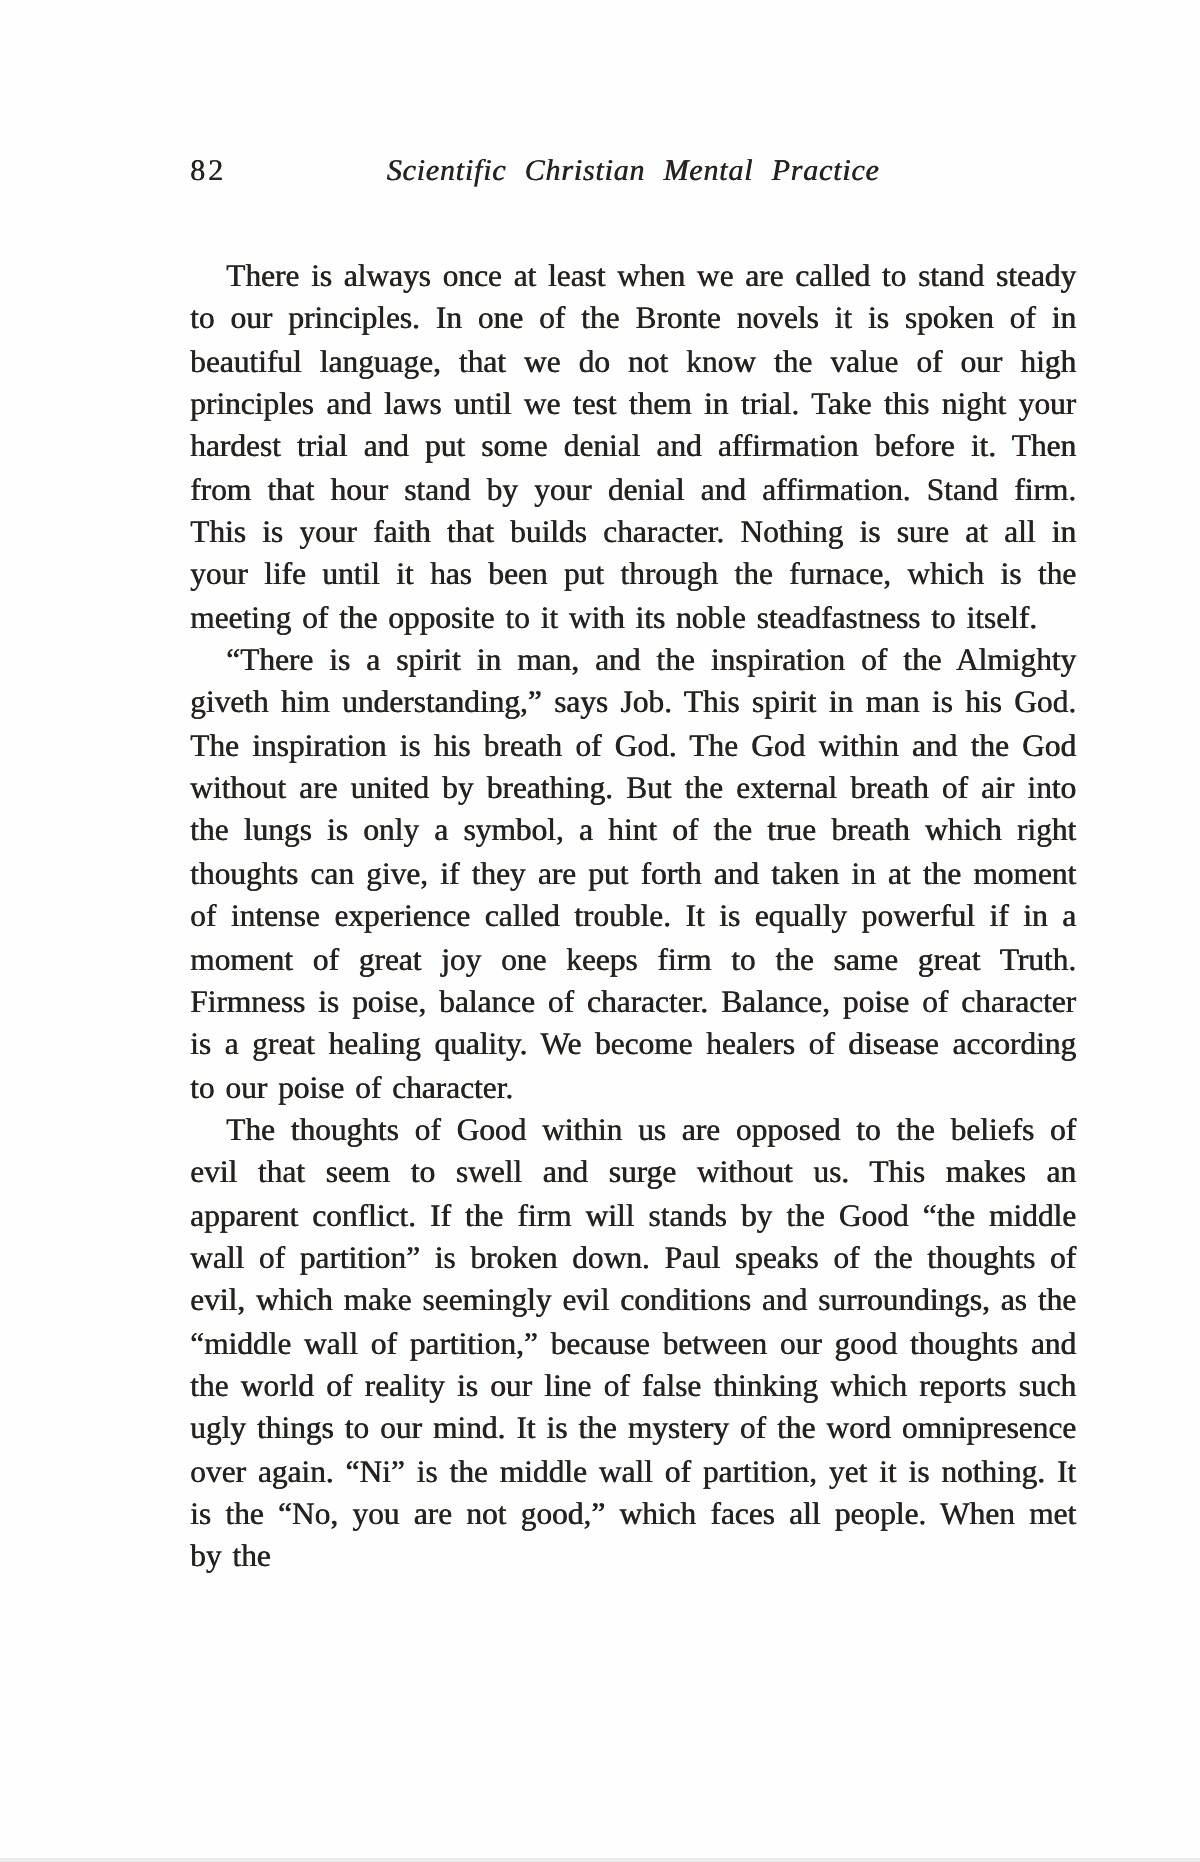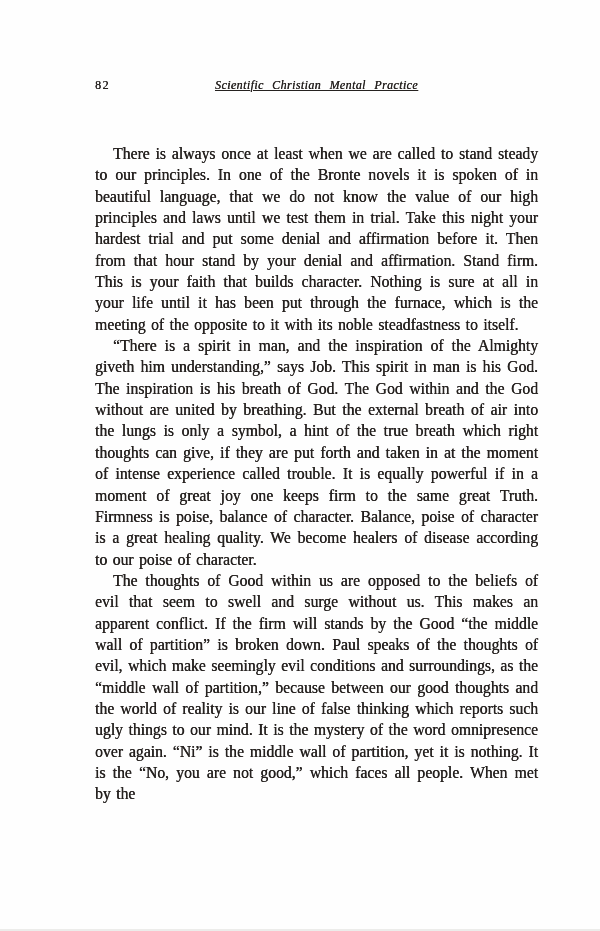--- a/index.html
+++ b/index.html
@@ -18,24 +18,23 @@
   }
   .page-content {
     position: absolute;
     left: 95px;
     top: 78px;
     width: 443px;
   }
   .page-header {
     position: relative;
     height: 21px;
-    margin-bottom: 44px;
-    font-size: 12px;
+    margin-bottom: 29px;
+    font-size: 15px;
     text-shadow: 0.3px 0 0 currentColor;
-    text-decoration: underline;
   }
   .page-number {
     position: absolute;
     left: 0;
     top: 0;
     letter-spacing: 1.5px;
   }
   .running-title {
     display: block;
     text-align: center;

